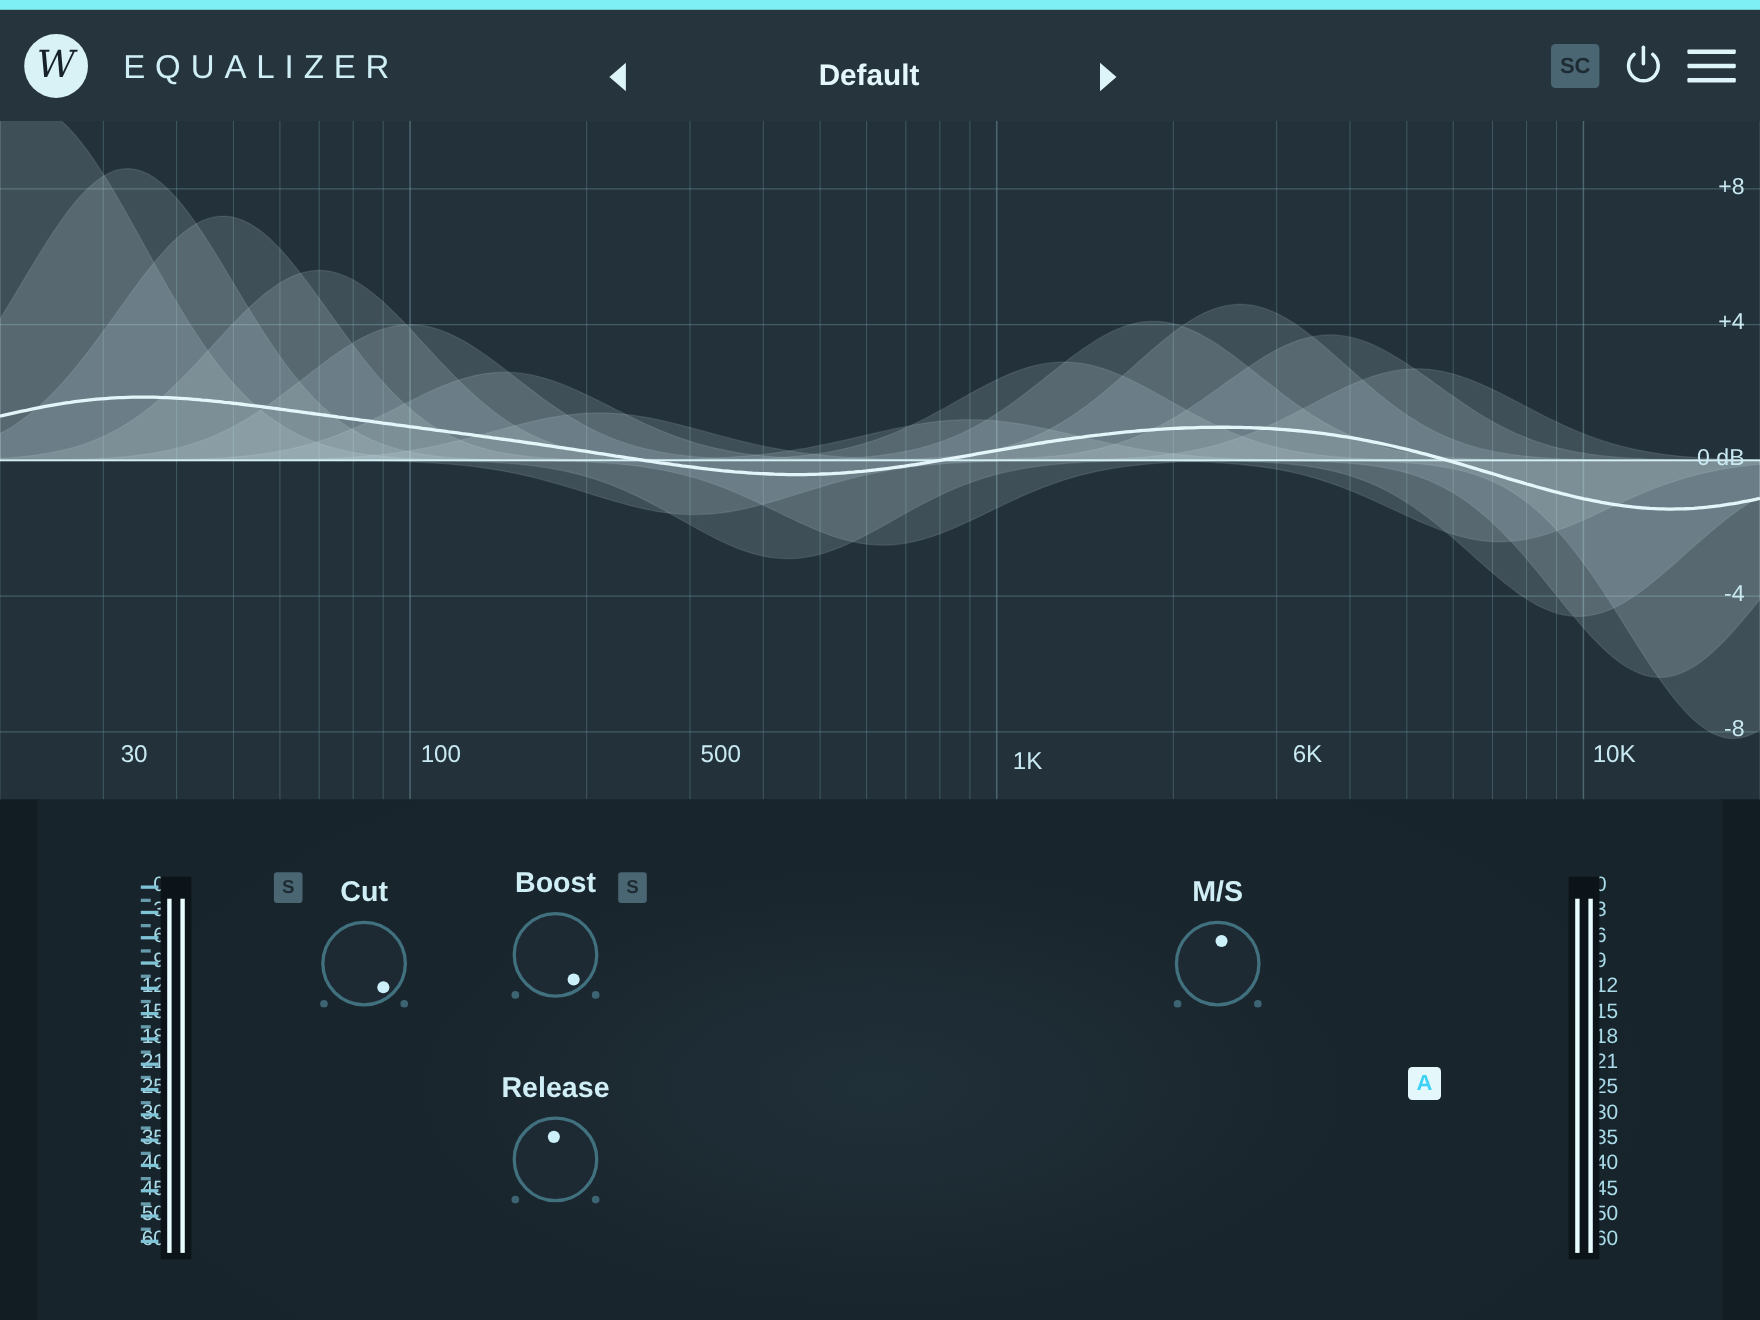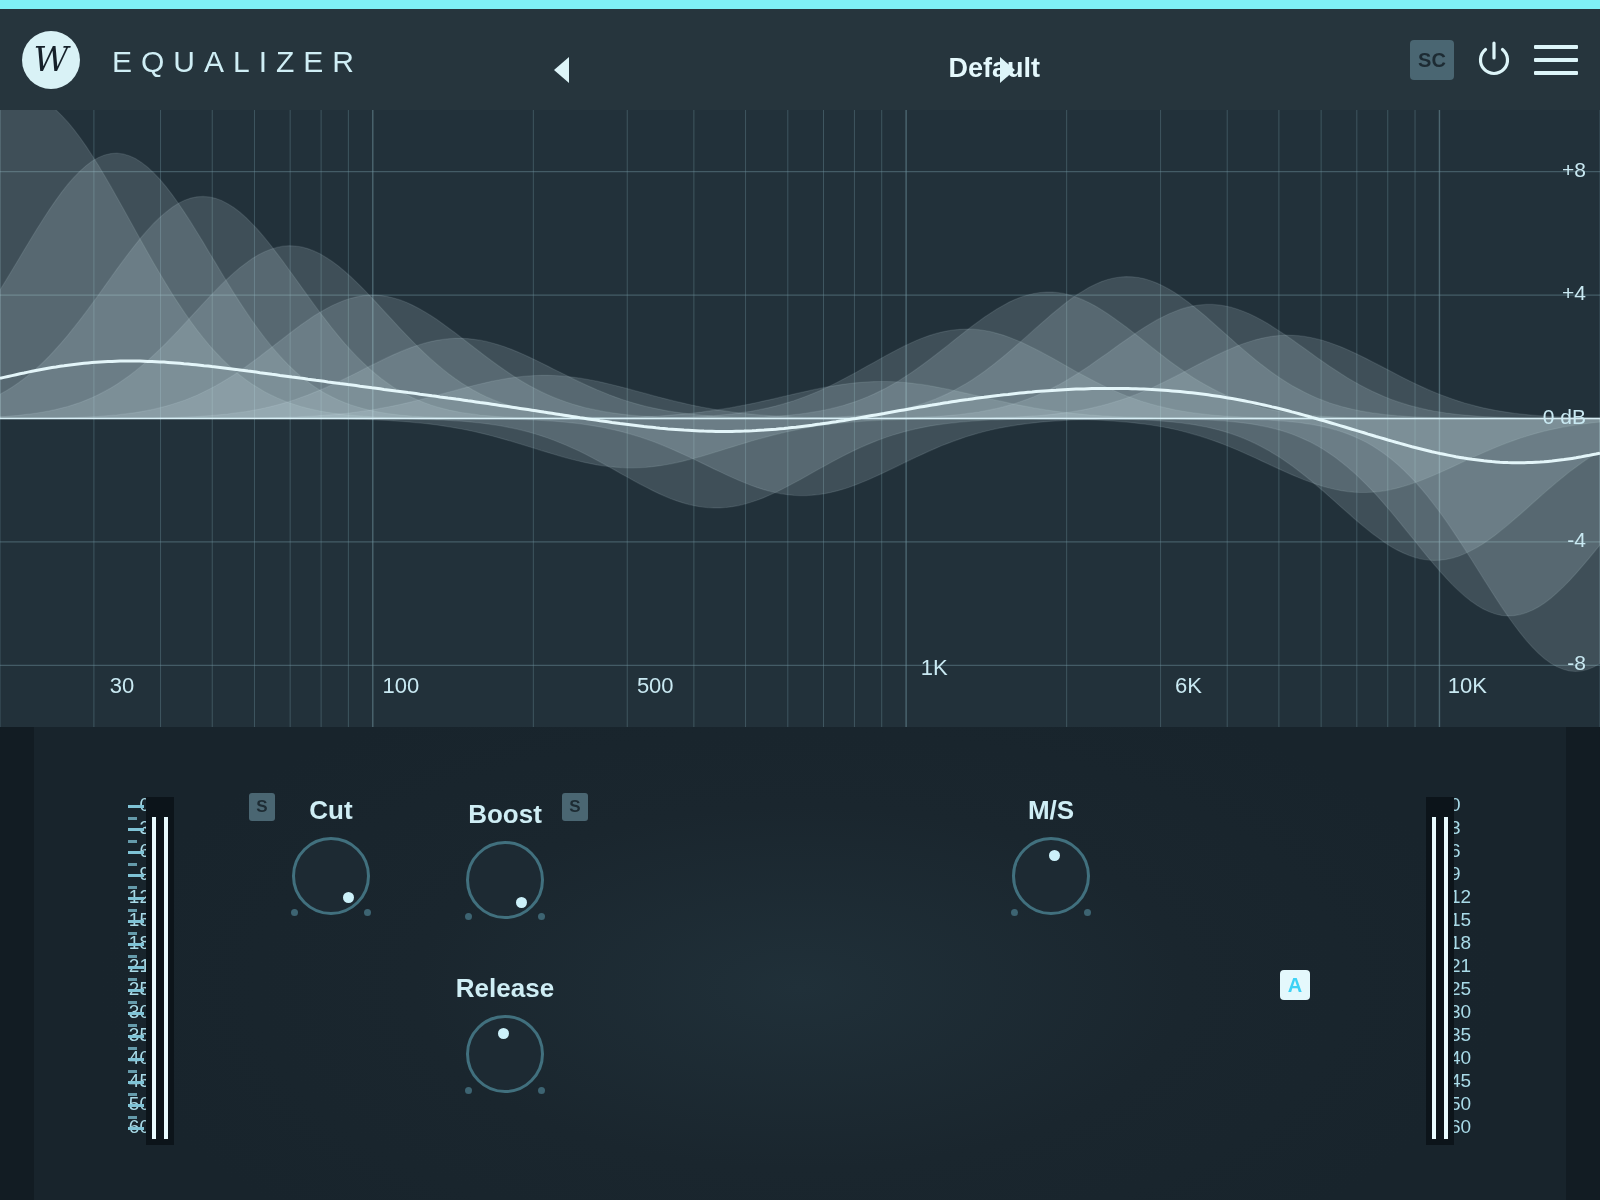--- a/index.html
+++ b/index.html
@@ -70,21 +70,21 @@
     border-right: 15px solid #ddf5f9;
   }
   .tri-right {
     width: 0; height: 0;
     border-top: 13px solid transparent;
     border-bottom: 13px solid transparent;
     border-left: 15px solid #ddf5f9;
   }
   .preset-name {
     position: absolute; left: 0; right: 0; top: 14px;
-    text-align: right;
+    text-align: center;
     font-size: 27px; font-weight: bold;
     color: #e4f8fc;
   }
   .hdr-right {
     position: absolute; right: 22px; top: 31px;
     display: flex; align-items: center; gap: 22px;
   }
   .sc-btn {
     width: 44px; height: 40px;
     background: #4a6672;
@@ -330,21 +330,21 @@
         <div class="db-label" style="top: 47.7px;">+8</div>
         <div class="db-label" style="top: 171.1px;">+4</div>
         <div class="db-label" style="top: 294.5px;">0 dB</div>
         <div class="db-label" style="top: 417.9px;">-4</div>
         <div class="db-label" style="top: 541.3px;">-8</div>
       </div>
     <div id="freq-labels">
         <div class="freq-label" style="left: 121.915px; top: 563px;">30</div>
         <div class="freq-label" style="left: 400.784px; top: 563px;">100</div>
         <div class="freq-label" style="left: 655.249px; top: 563px;">500</div>
-        <div class="freq-label" style="left: 934.117px; top: 545px;">1K</div>
+        <div class="freq-label" style="left: 934.117px; top: 569px;">1K</div>
         <div class="freq-label" style="left: 1188.58px; top: 563px;">6K</div>
         <div class="freq-label" style="left: 1467.45px; top: 563px;">10K</div>
       </div>
   </div>
 
   <div class="panel">
     <div class="panel-glow"></div>
     <div class="panel-edge-left"></div>
     <div class="panel-edge-right"></div>
 
@@ -457,41 +457,41 @@
     <div class="ctl" style="left:252px;top:68px;width:158px;height:140px;">
       <div class="ctl-label">Cut</div>
       <div class="knob small">
         <div class="knob-dot" style="left: 48.2759px; top: 52.4123px;"></div>
         <div class="knob-endcap l"></div>
         <div class="knob-endcap r"></div>
       </div>
     </div>
     <div class="sbtn" style="left:249px;top:66px;">S</div>
 
-    <div class="ctl" style="left:426px;top:72px;width:158px;height:140px;text-align:right;">
+    <div class="ctl" style="left:426px;top:60px;width:158px;height:140px;text-align:right;">
       <div class="ctl-label">Boost</div>
       <div class="knob small">
         <div class="knob-dot" style="left: 47.2658px; top: 53.1596px;"></div>
         <div class="knob-endcap l"></div>
         <div class="knob-endcap r"></div>
       </div>
     </div>
     <div class="sbtn" style="left:562px;top:66px;">S</div>
 
 
     <div class="ctl" style="left:426px;top:246px;width:158px;height:140px;">
       <div class="ctl-label">Release</div>
       <div class="knob small">
         <div class="knob-dot" style="left: 29.3324px; top: 9.86461px;"></div>
         <div class="knob-endcap l"></div>
         <div class="knob-endcap r"></div>
       </div>
     </div>
 
-    <div class="ctl" style="left:972px;top:68px;width:158px;height:140px;text-decoration:underline;">
+    <div class="ctl" style="left:1028px;top:68px;width:158px;height:140px;text-decoration:underline;">
       <div class="ctl-label">M/S</div>
       <div class="knob small">
         <div class="knob-dot" style="left: 33.5px; top: 9.5px;"></div>
         <div class="knob-endcap l"></div>
         <div class="knob-endcap r"></div>
       </div>
     </div>
 
 
 

